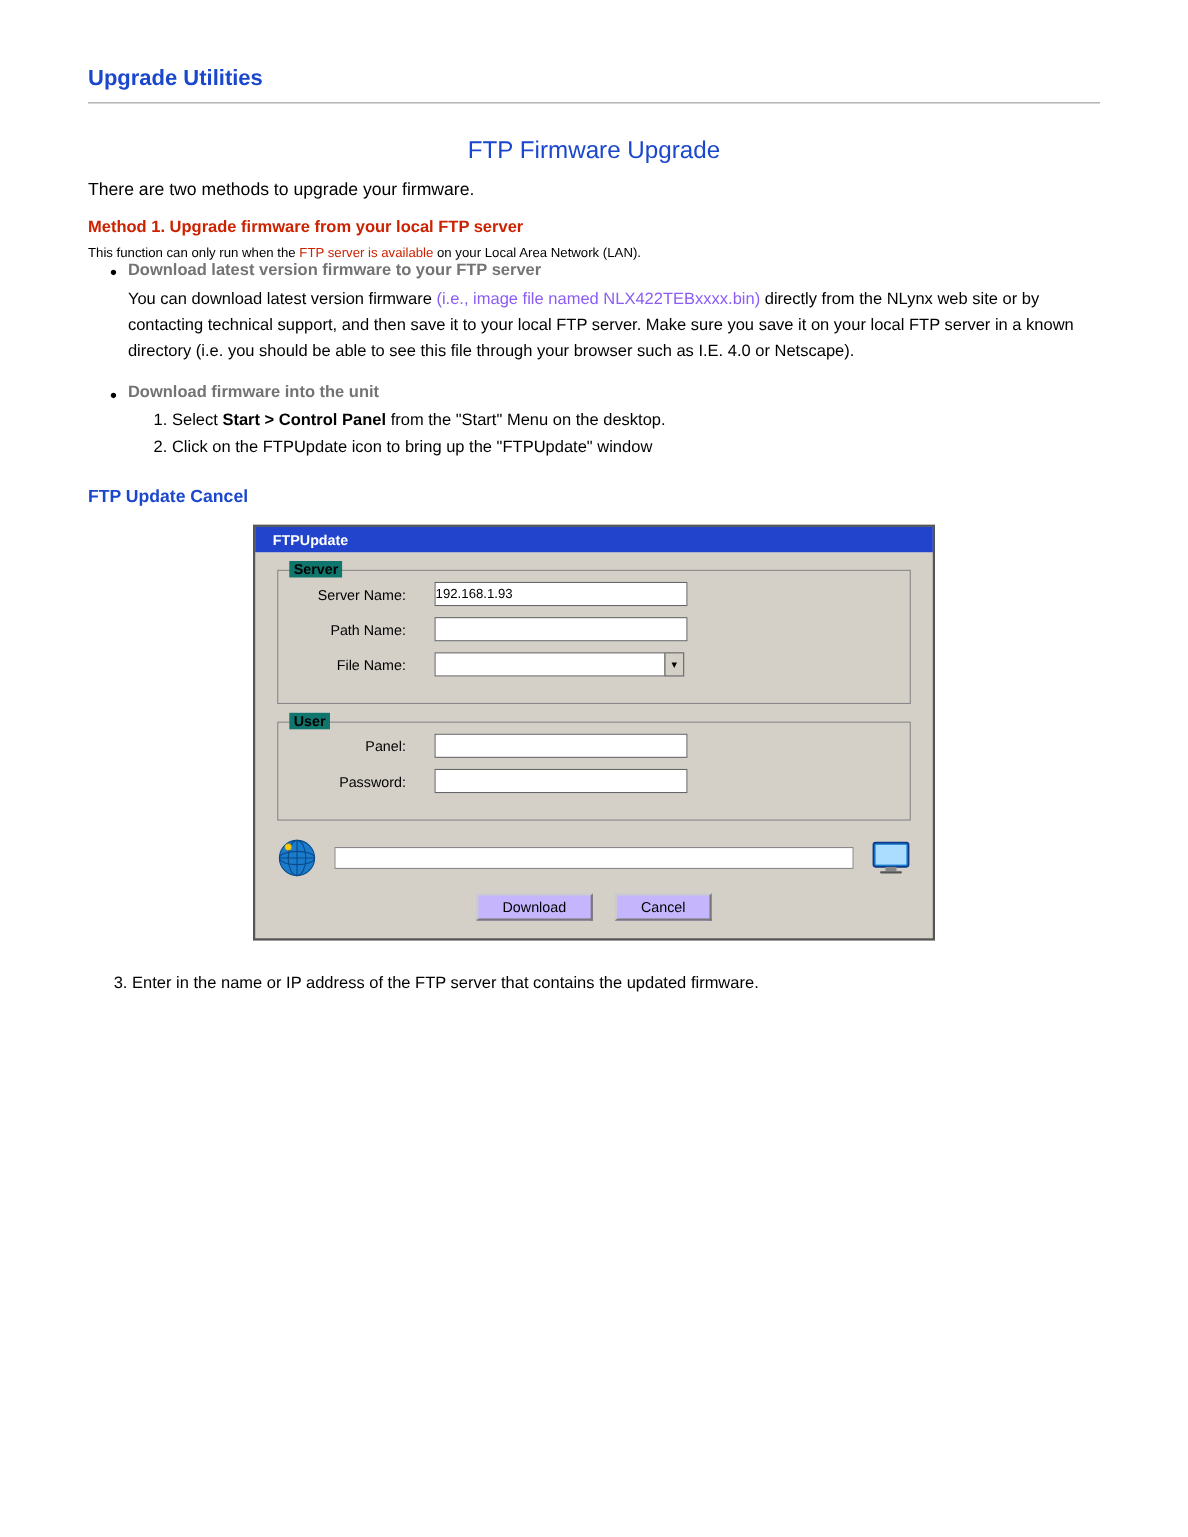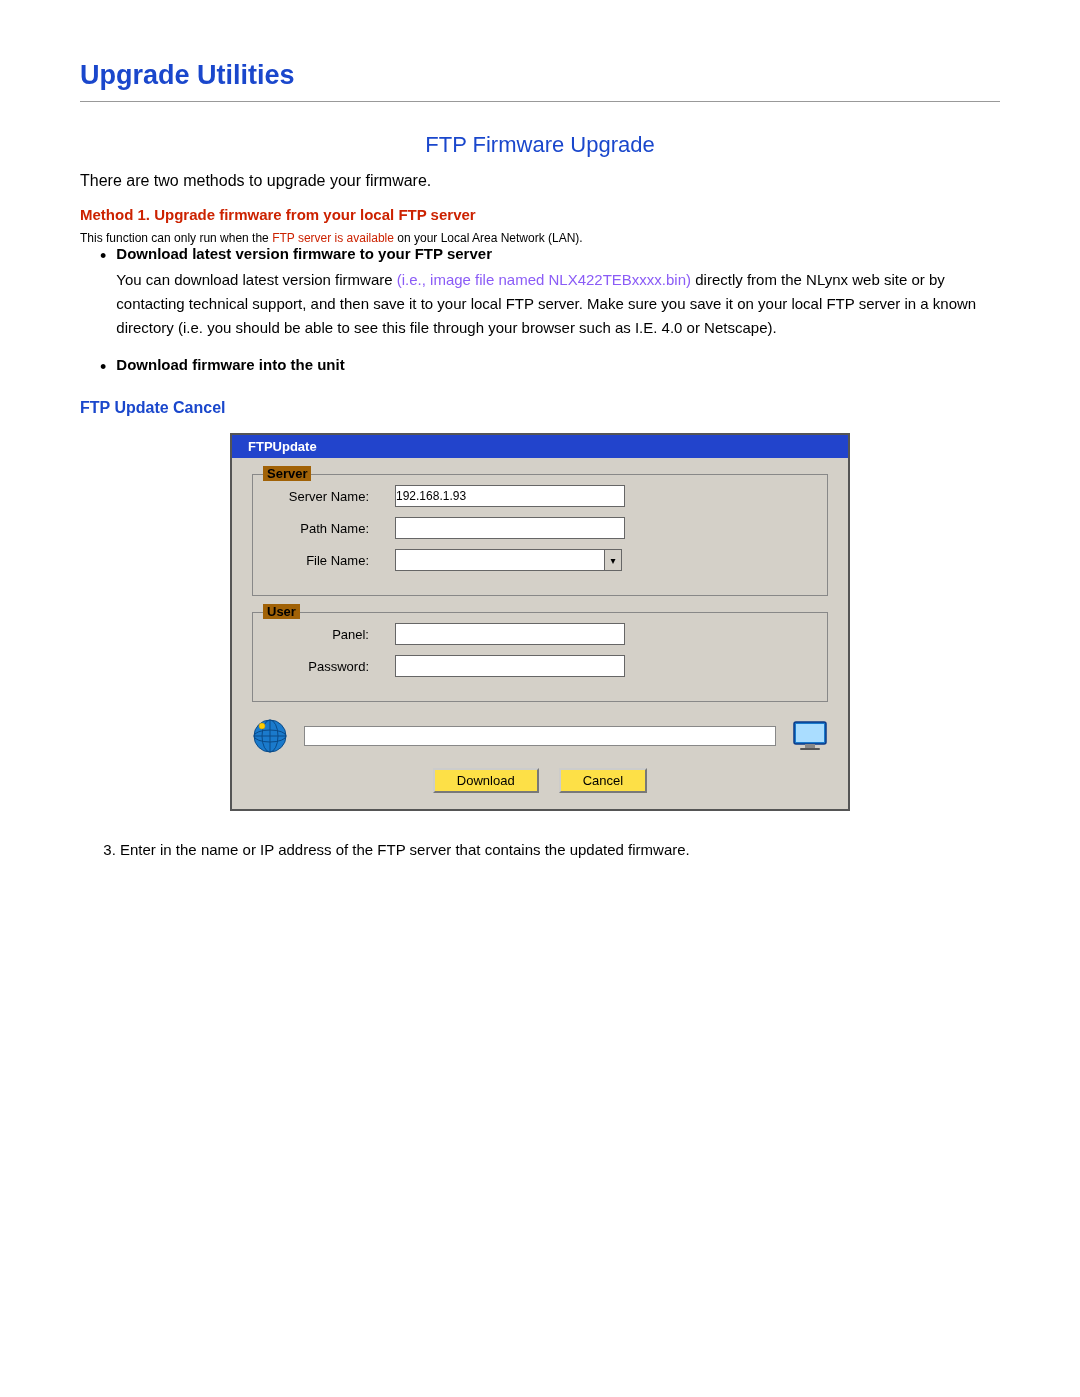--- a/index.html
+++ b/index.html
@@ -6,21 +6,21 @@
     body {
       font-family: Arial, sans-serif;
       font-size: 15px;
       color: #000;
       background: #fff;
       width: 1080px;
       min-height: 1397px;
       padding: 60px 80px 60px 80px;
     }
     .page-title {
-      font-size: 27px;
+      font-size: 20px;
       font-weight: bold;
       color: #1a47cc;
       margin-bottom: 10px;
     }
     .hr-top {
       border: none;
       border-top: 1.5px solid #999;
       margin-bottom: 30px;
     }
     .section-title {
@@ -59,21 +59,21 @@
       color: #000;
       font-size: 18px;
       margin-right: 10px;
       margin-top: 1px;
       flex-shrink: 0;
     }
     .bullet-content {}
     .bullet-label {
       font-size: 15px;
       font-weight: bold;
-      color: #000000;
+      color: #737373;
       margin-bottom: 6px;
     }
     .bullet-body {
       font-size: 15px;
       line-height: 1.6;
     }
     .link-text {
       color: #8b5cf6;
       text-align: center;
     }
@@ -114,21 +114,21 @@
       border: 1px solid #888;
       margin-bottom: 16px;
       padding: 10px 16px 14px 16px;
       position: relative;
       background: #d4d0c8;
     }
     .group-box-label {
       position: absolute;
       top: -9px;
       left: 10px;
-      background: #a16207;
+      background: #0f766e;
       font-size: 13px;
       font-weight: bold;
       padding: 0 4px;
       font-family: 'Tahoma', Arial, sans-serif;
     }
     .form-row {
       display: flex;
       align-items: center;
       margin-bottom: 10px;
       gap: 16px;
@@ -197,21 +197,21 @@
       margin-left: 8px;
     }
     .buttons-row {
       display: flex;
       justify-content: center;
       gap: 20px;
       margin-top: 4px;
     }
     .win-button {
       border: 2px outset #ccc;
-      background: #fde047;
+      background: #c4b5fd;
       font-size: 13px;
       font-family: 'Tahoma', Arial, sans-serif;
       padding: 3px 22px;
       cursor: pointer;
       min-width: 80px;
       text-align: center;
     }
     .step3-item {
       margin-bottom: 10px;
     }
@@ -241,20 +241,26 @@
       <div class="bullet-body">
         <span>You can download latest version firmware </span><span class="link-text">(i.e., image file named NLX422TEBxxxx.bin)</span><span> directly from the NLynx web site or by contacting technical support, and then save it to your local FTP server.  Make sure you save it on your local FTP server in a known directory (i.e. you should be able to see this file through your browser such as I.E. 4.0 or Netscape).</span>
       </div>
     </div>
   </div>
 
   <div class="bullet-item">
     <span class="bullet-dot">•</span>
     <div class="bullet-content">
       <div class="bullet-label">Download firmware into the unit</div>
+      <ol class="numbered-list">
+        <li class="numbered-item">
+          <span>Select </span><strong>Start &gt; Control Panel</strong><span> from the "Start" Menu on the desktop.</span>
+        </li>
+        <li class="numbered-item">Click on the FTPUpdate icon to bring up the "FTPUpdate" window</li>
+      </ol>
     </div>
   </div>
 </div>
 
 <p class="ftp-update-heading">FTP Update Cancel</p>
 
 <div class="ftp-dialog">
   <div class="ftp-dialog-title">FTPUpdate</div>
   <div class="ftp-dialog-body">
 

